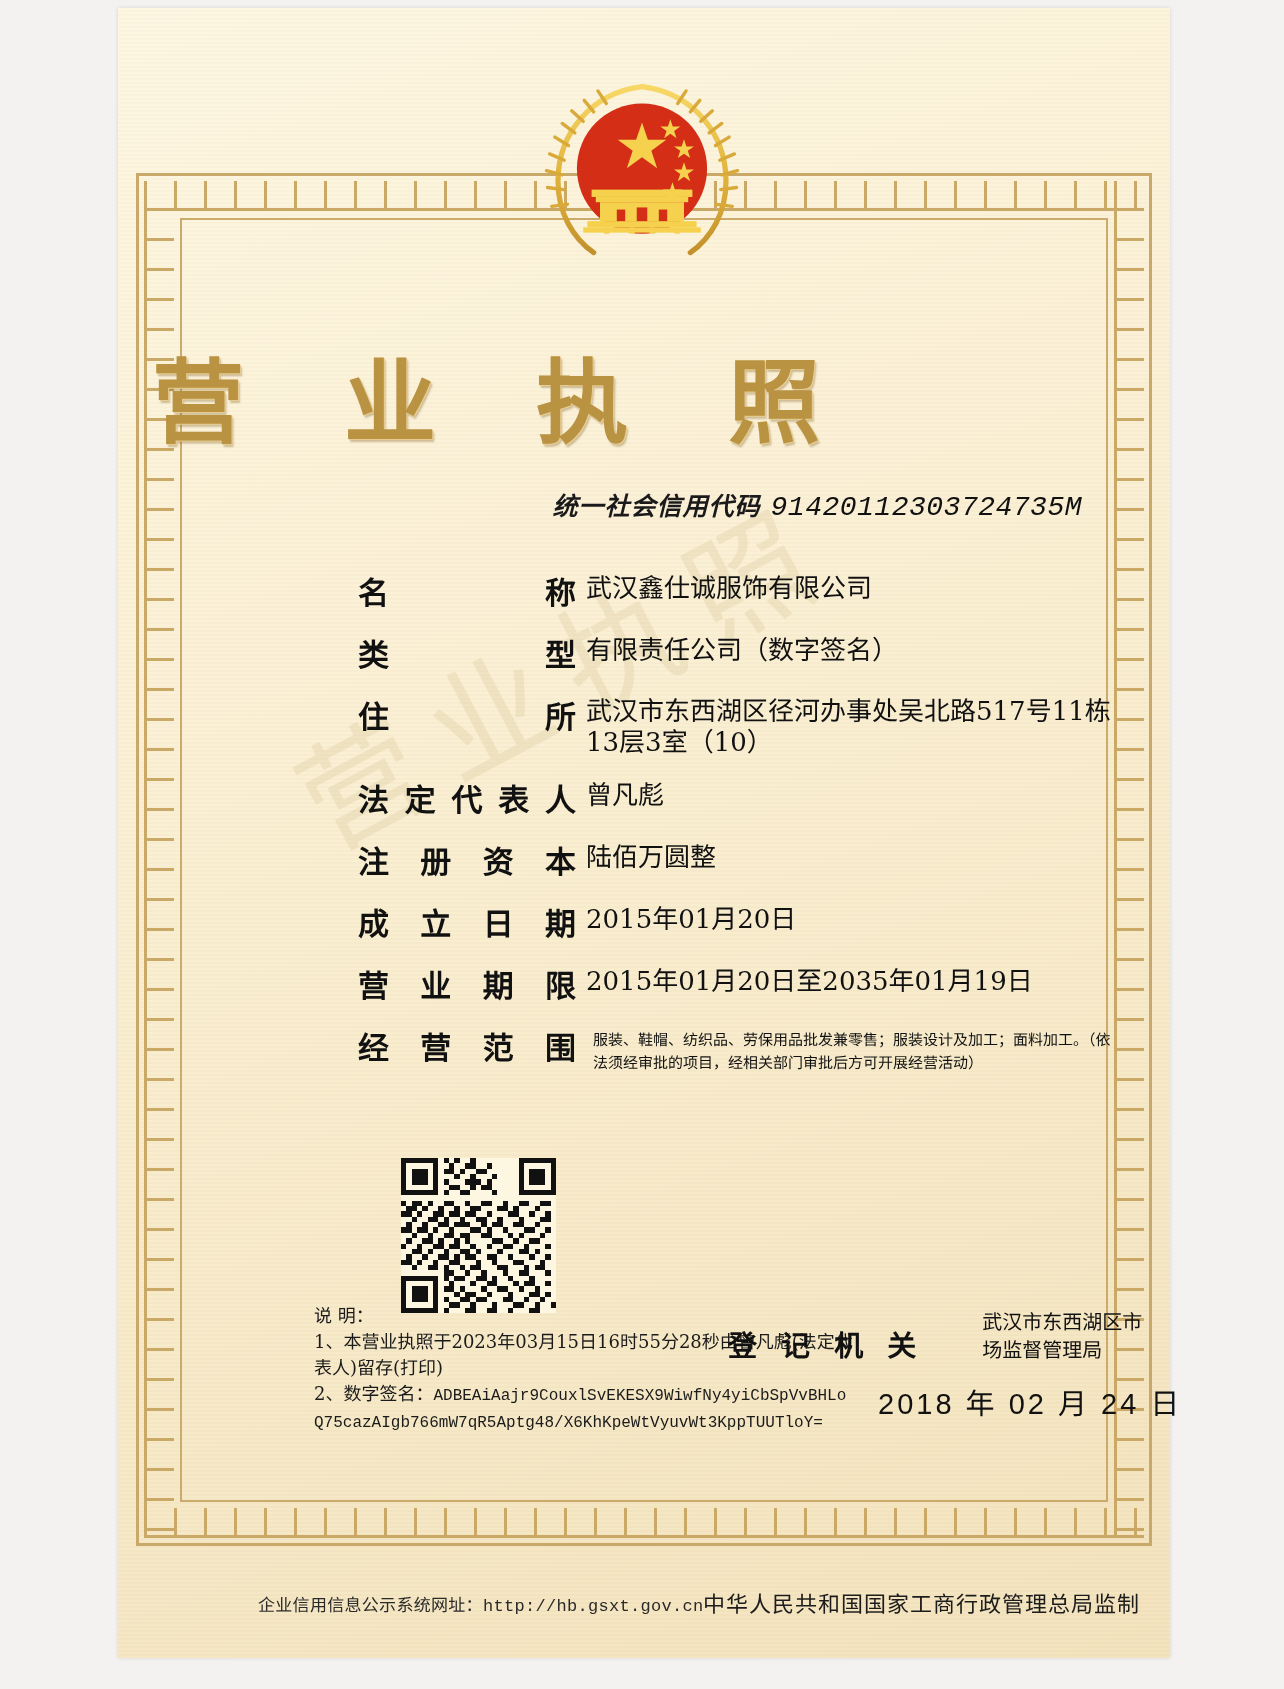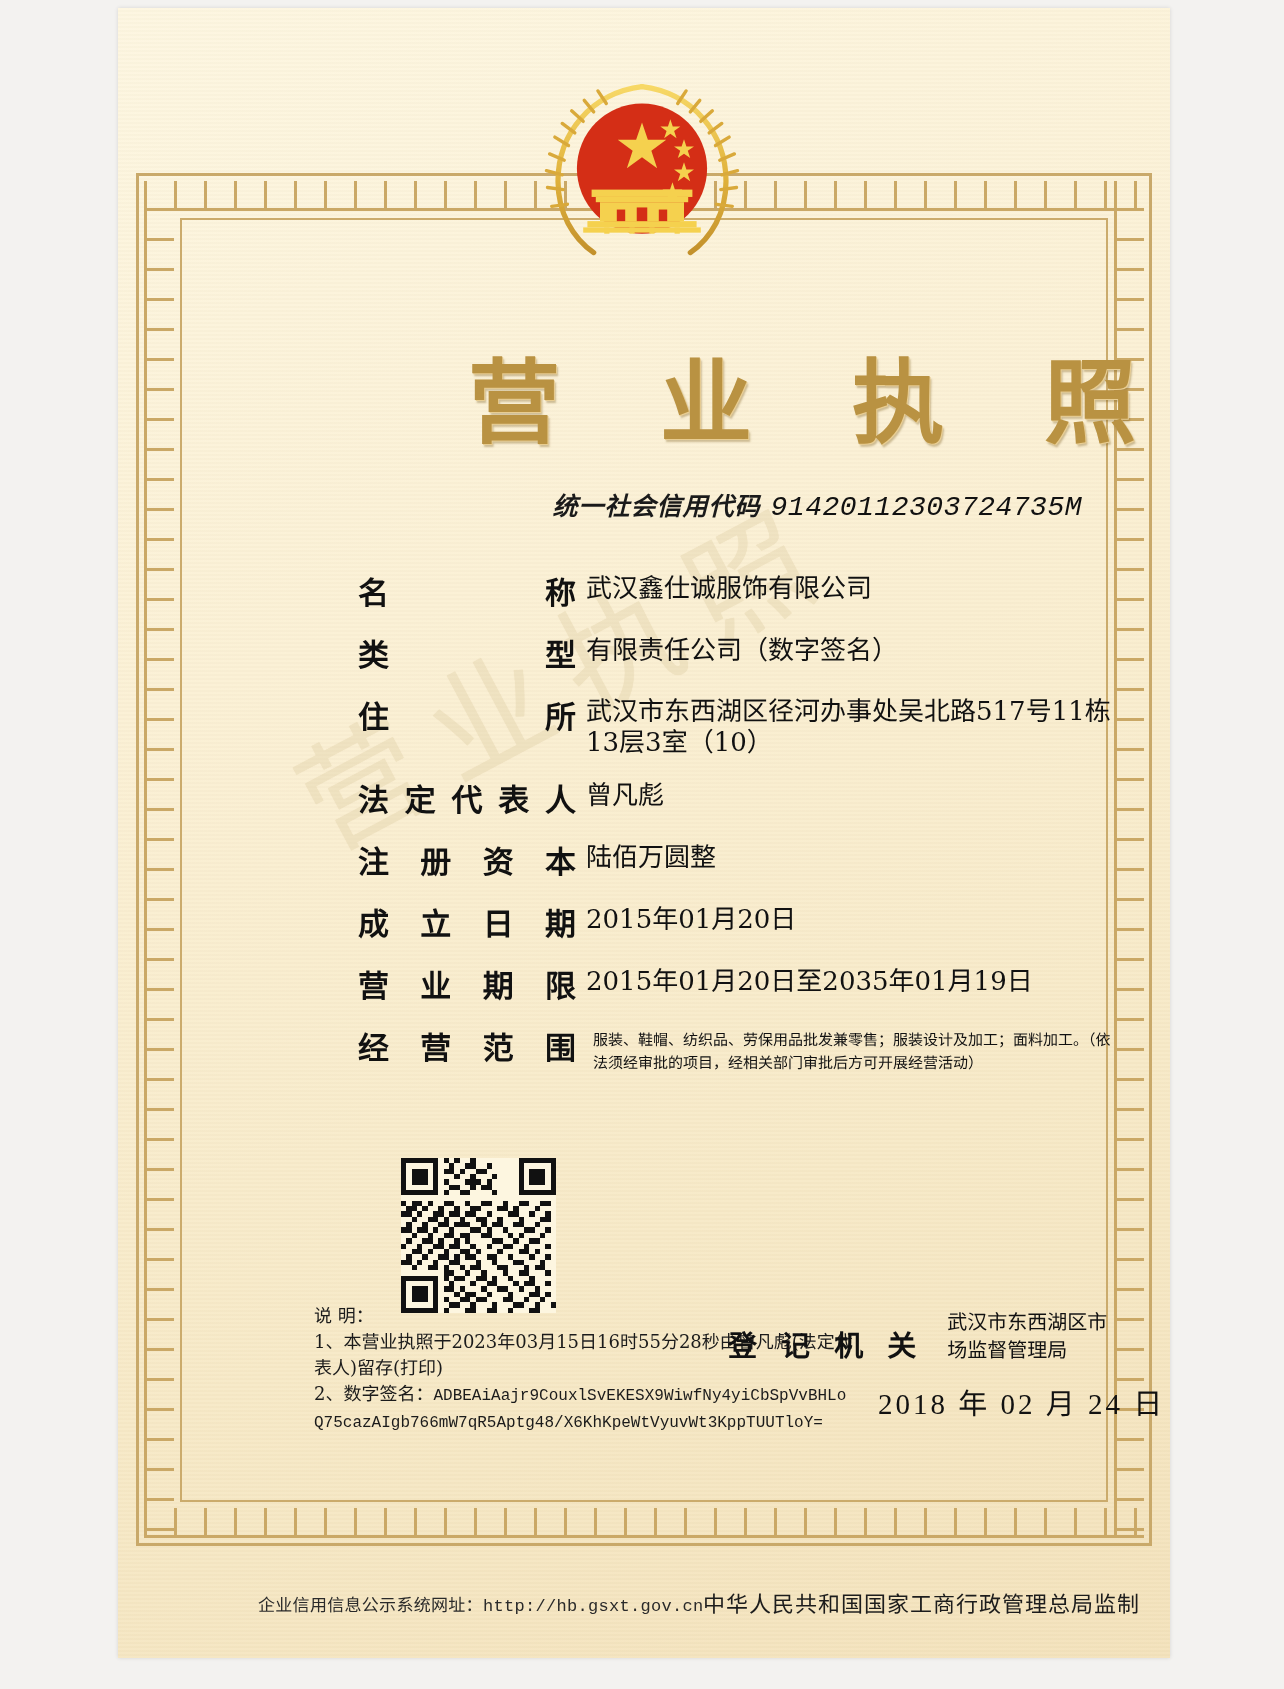--- a/index.html
+++ b/index.html
@@ -95,21 +95,21 @@
     bottom: 156px;
     border: 2px solid #cbab6c;
     z-index: 3;
   }
   
   #title {
     position: absolute;
     left: 0;
     right: 0;
     top: 320px;
-    text-align: right;
+    text-align: left;
     z-index: 5;
   }
   #title .t {
     font-family: "DejaVu Serif", "Liberation Serif", serif;
     font-weight: bold;
     font-size: 92px;
     letter-spacing: 34px;
     color: #b99242;
     text-shadow:
       1px 1px 0 #e8cd92,
@@ -246,27 +246,28 @@
     letter-spacing: 7px;
     color: #111;
     white-space: nowrap;
   }
   #registry .reg-org {
     font-family: "DejaVu Serif", "Liberation Serif", serif;
     font-size: 20px;
     line-height: 1.4;
     color: #111;
     width: 176px;
+    margin-left: 35px;
   }
   #issue-date {
     position: absolute;
     left: 760px;
     top: 1372px;
     z-index: 5;
-    font-family: Liberation Serif, serif;
+    font-family: Liberation Sans, sans-serif;
     font-size: 29px;
     letter-spacing: 3px;
     color: #111;
     white-space: nowrap;
   }
   
   #bottom-left {
     position: absolute;
     left: 140px;
     bottom: 42px;

